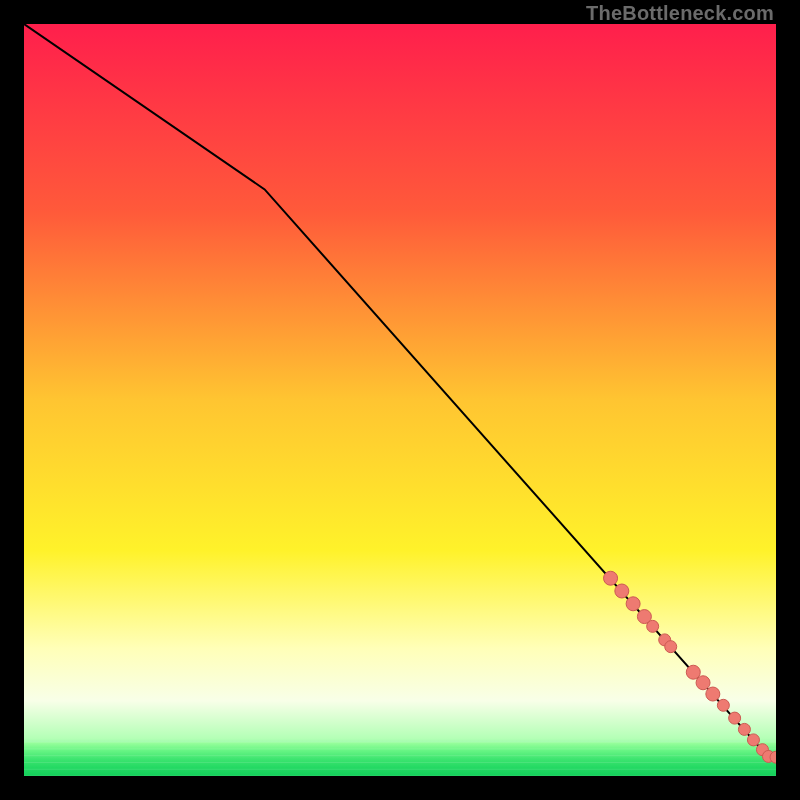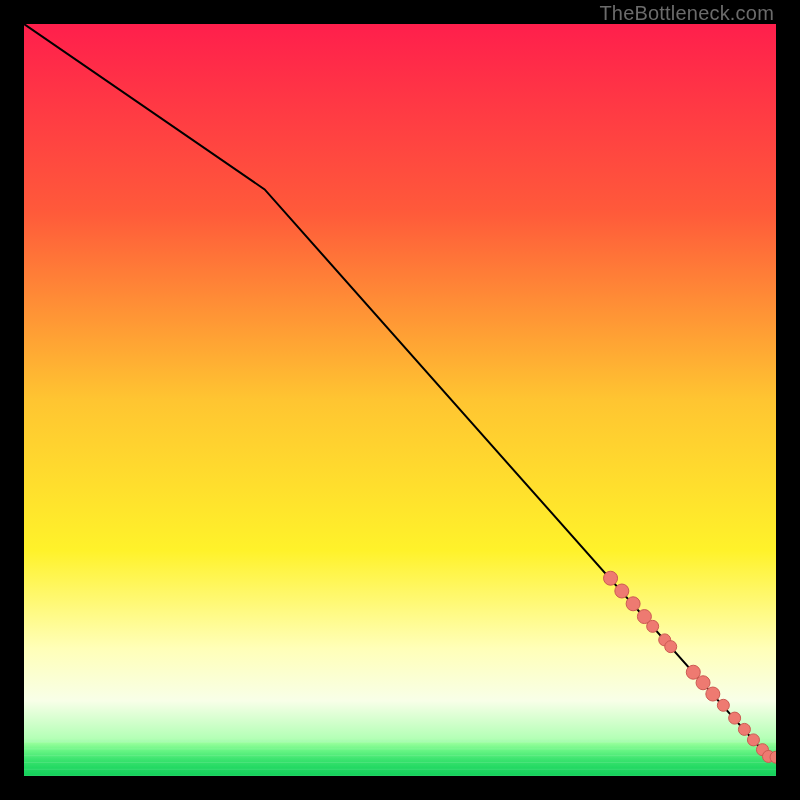--- a/index.html
+++ b/index.html
@@ -17,21 +17,21 @@
     width: 752px;
     height: 752px;
     background: #000;
   }
   .watermark {
     position: absolute;
     top: 2px;
     right: 26px;
     font-family: Arial, Helvetica, sans-serif;
     font-size: 20px;
-    font-weight: 400;
+    font-weight: 700;
     color: #6b6b6b;
     letter-spacing: 0.2px;
   }
   svg {
     position: absolute;
     left: 0;
     top: 0;
   }
 </style>
 </head>

